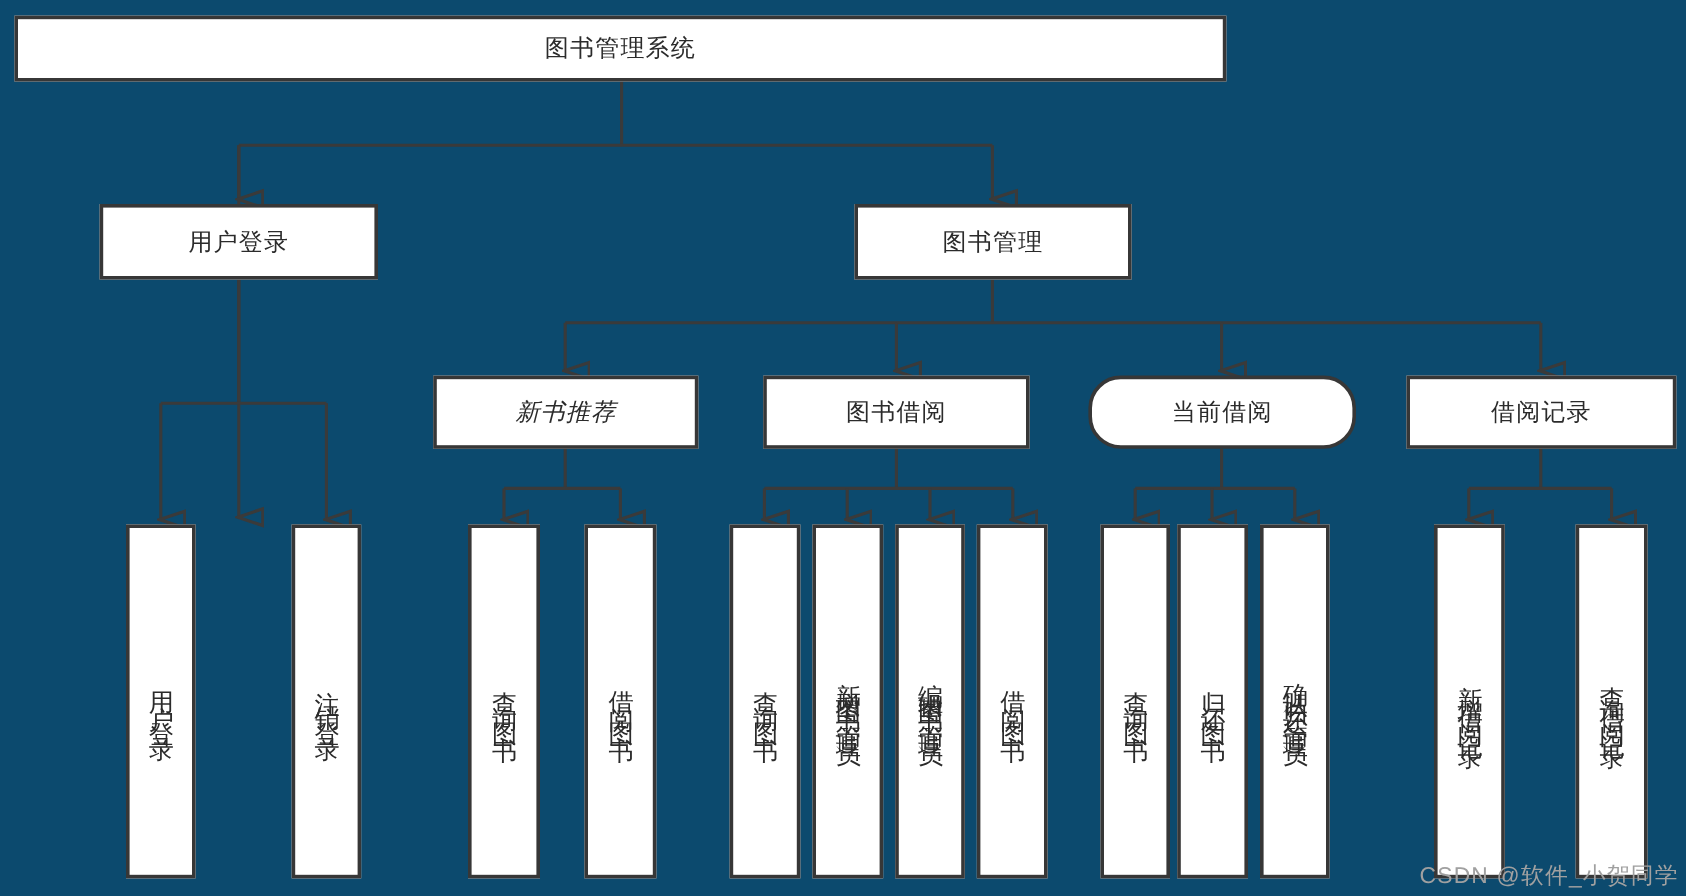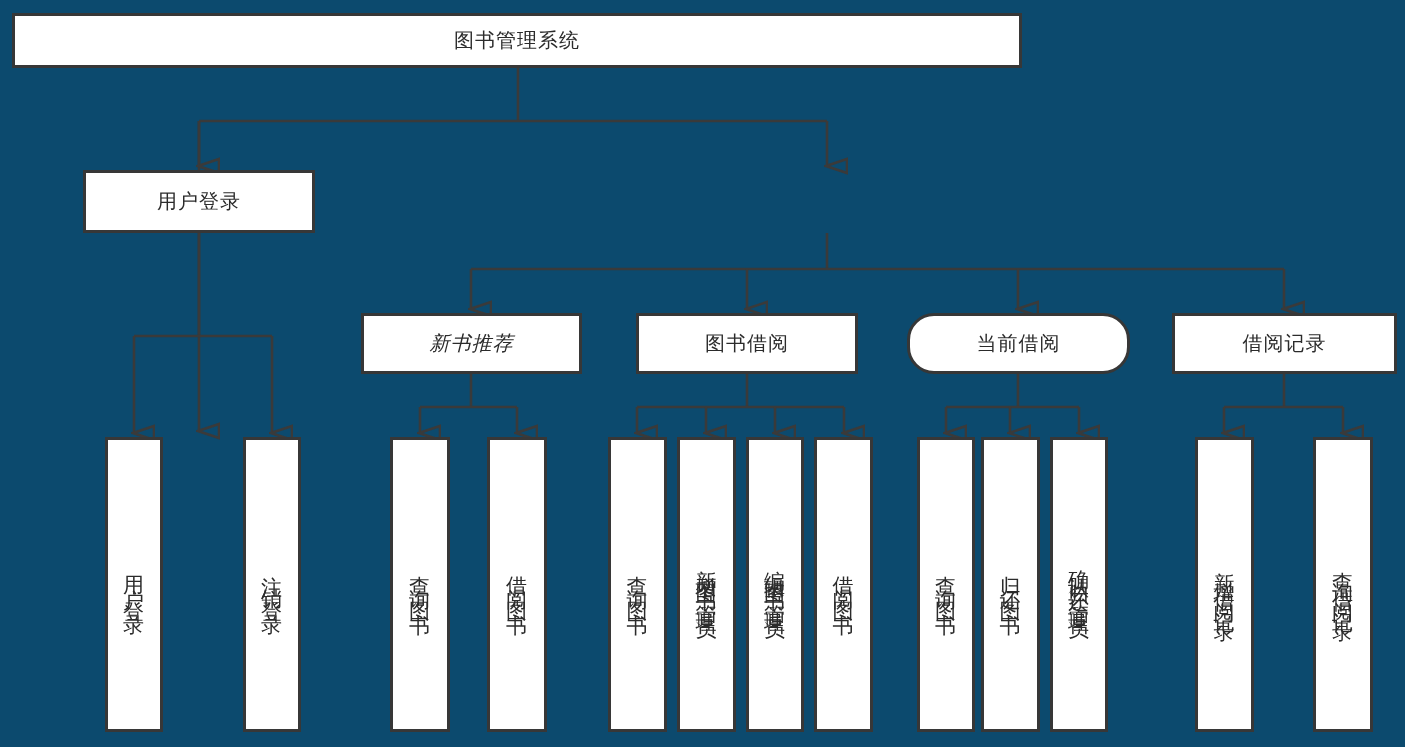--- a/index.html
+++ b/index.html
@@ -137,20 +137,23 @@
     <path d="M1343,407 V433" marker-end="url(#arrow)"></path>
   </svg>
 
   <div class="node root">
     <span>图书管理系统</span>
   </div>
 
   <div class="node lv2a">
     <span>用户登录</span>
   </div>
+  <div class="node lv2b">
+    <span>图书管理</span>
+  </div>
 
   <div class="node lv3a">
     <span>新书推荐</span>
   </div>
   <div class="node lv3b">
     <span>图书借阅</span>
   </div>
   <div class="node lv3c">
     <span>当前借阅</span>
   </div>
@@ -195,14 +198,15 @@
     <span>确认归还（管理员）</span>
   </div>
 
   <div class="leaf e1 sp-mid">
     <span>新增借阅记录</span>
   </div>
   <div class="leaf e2 sp-mid">
     <span>查询借阅记录</span>
   </div>
 
+  <div class="watermark">CSDN @软件_小贺同学</div>
 
 </div>
 
 </body></html>

